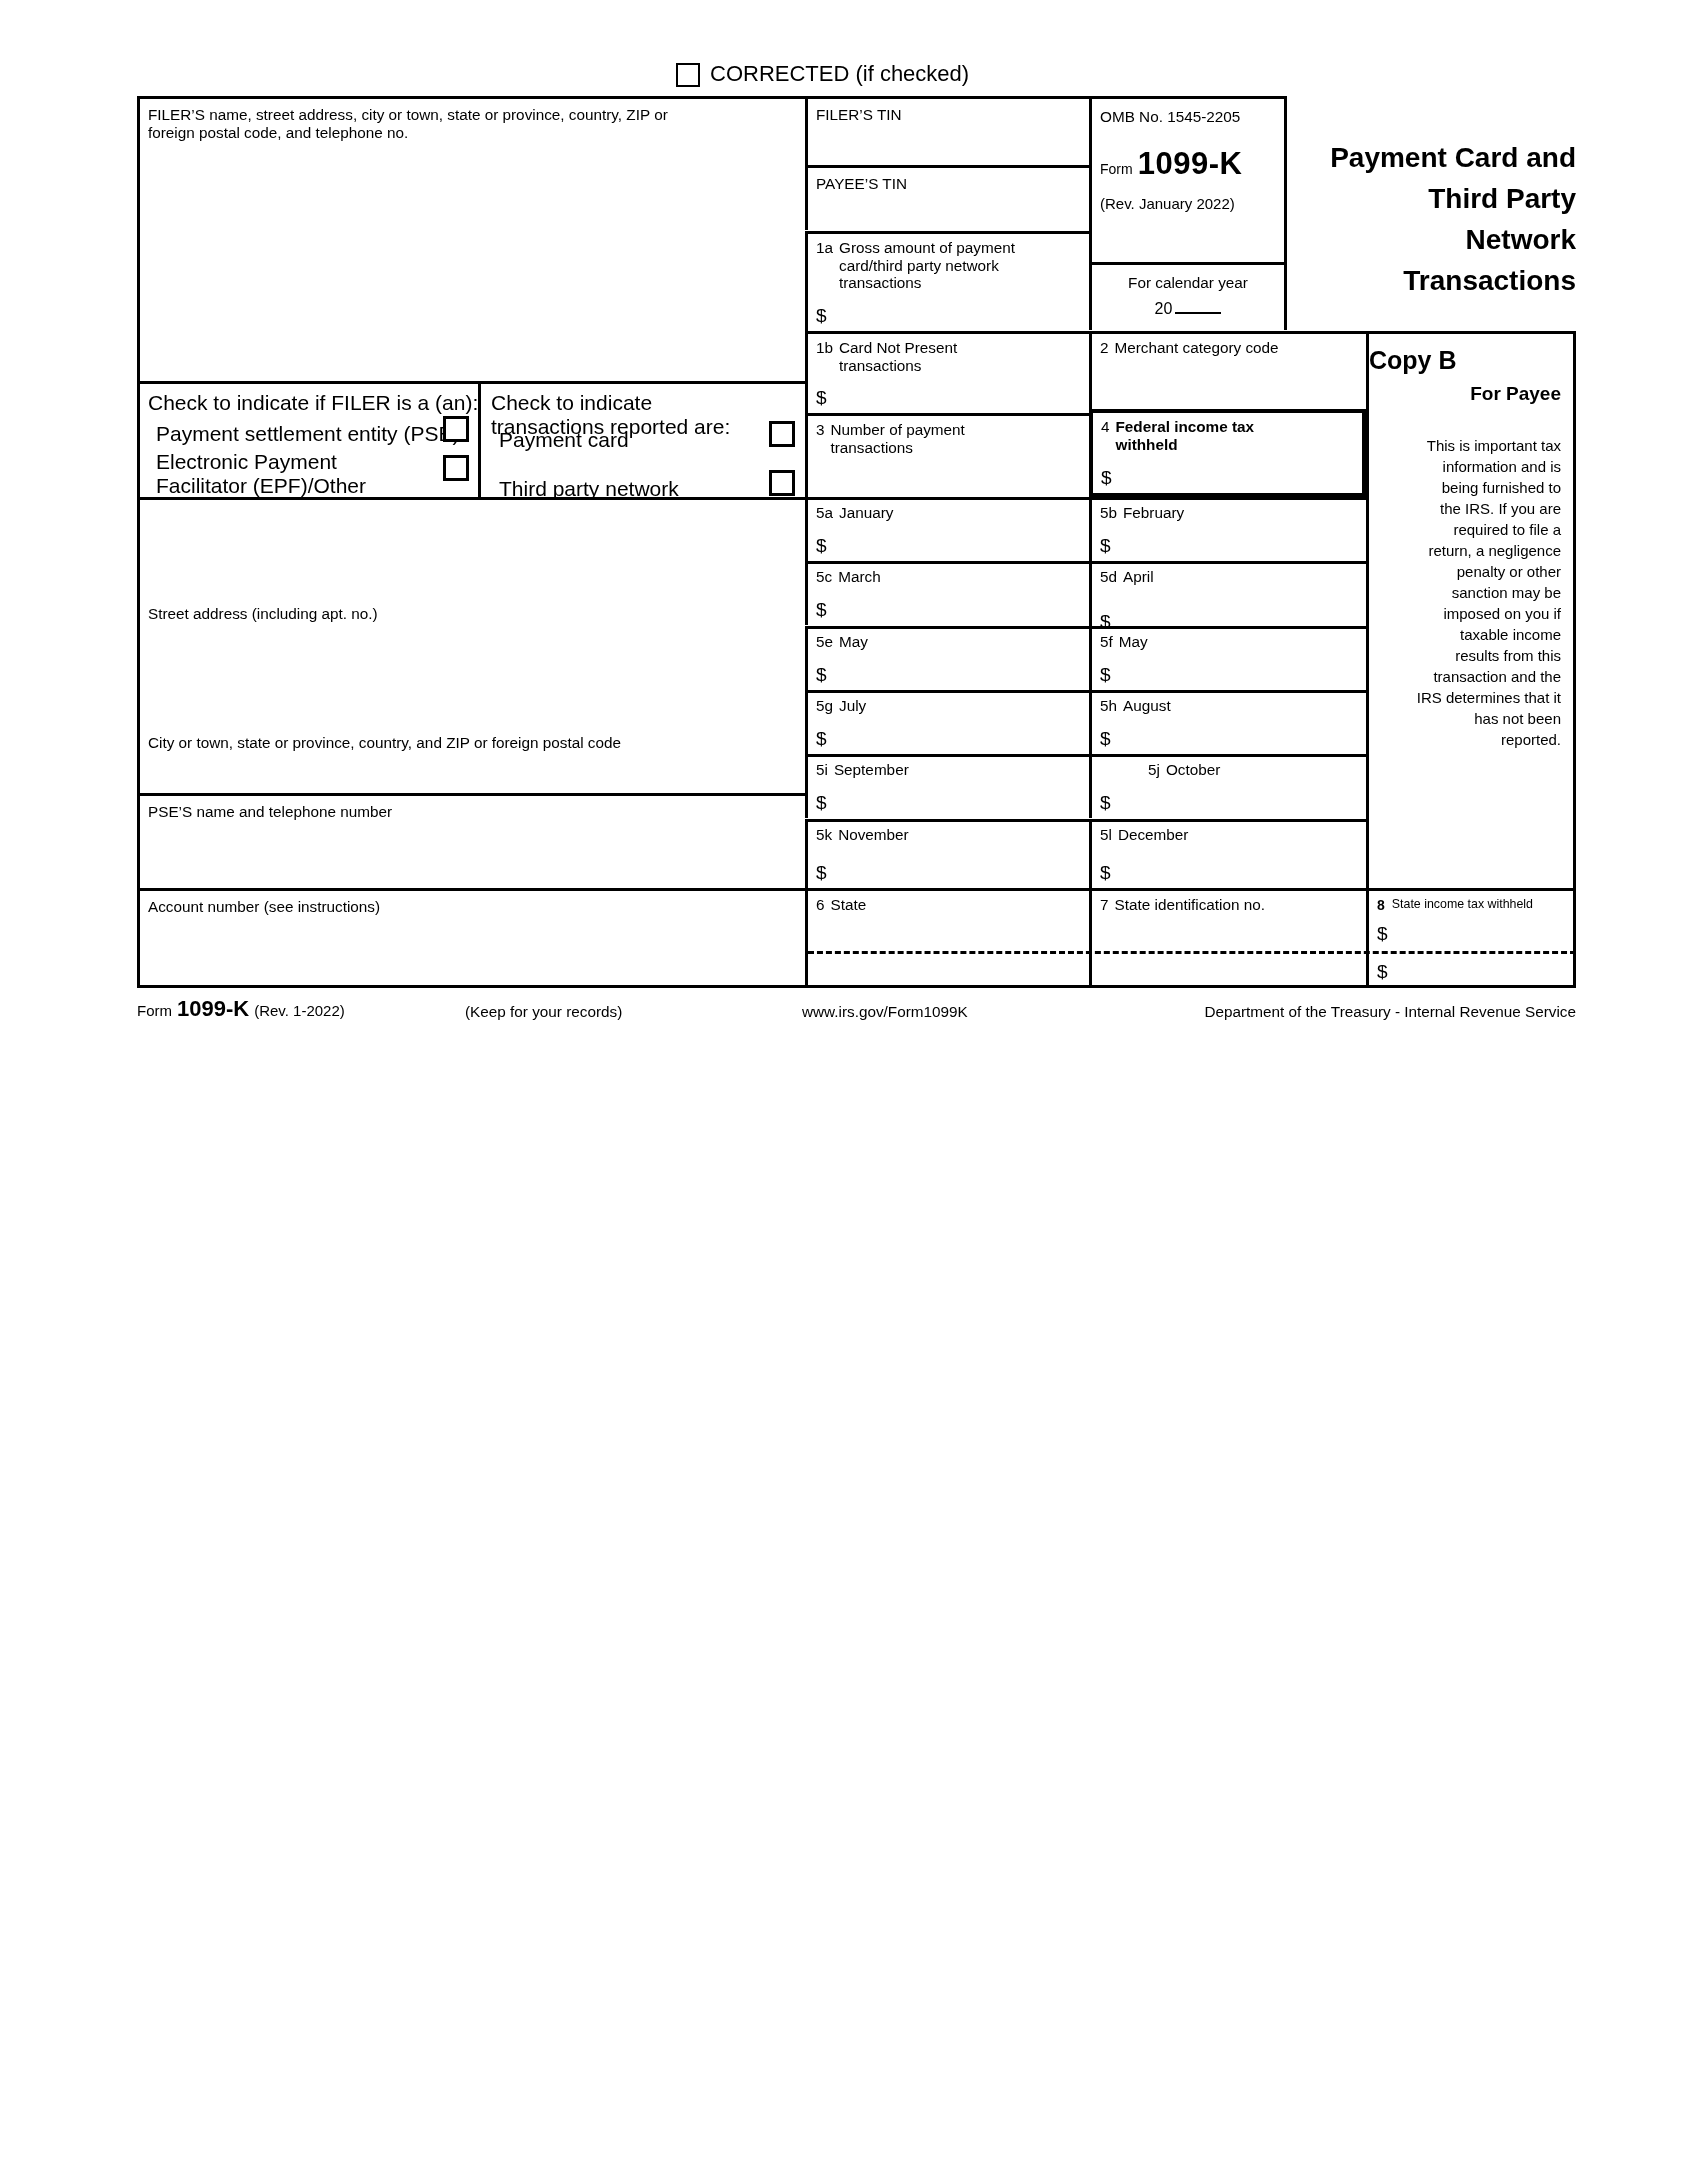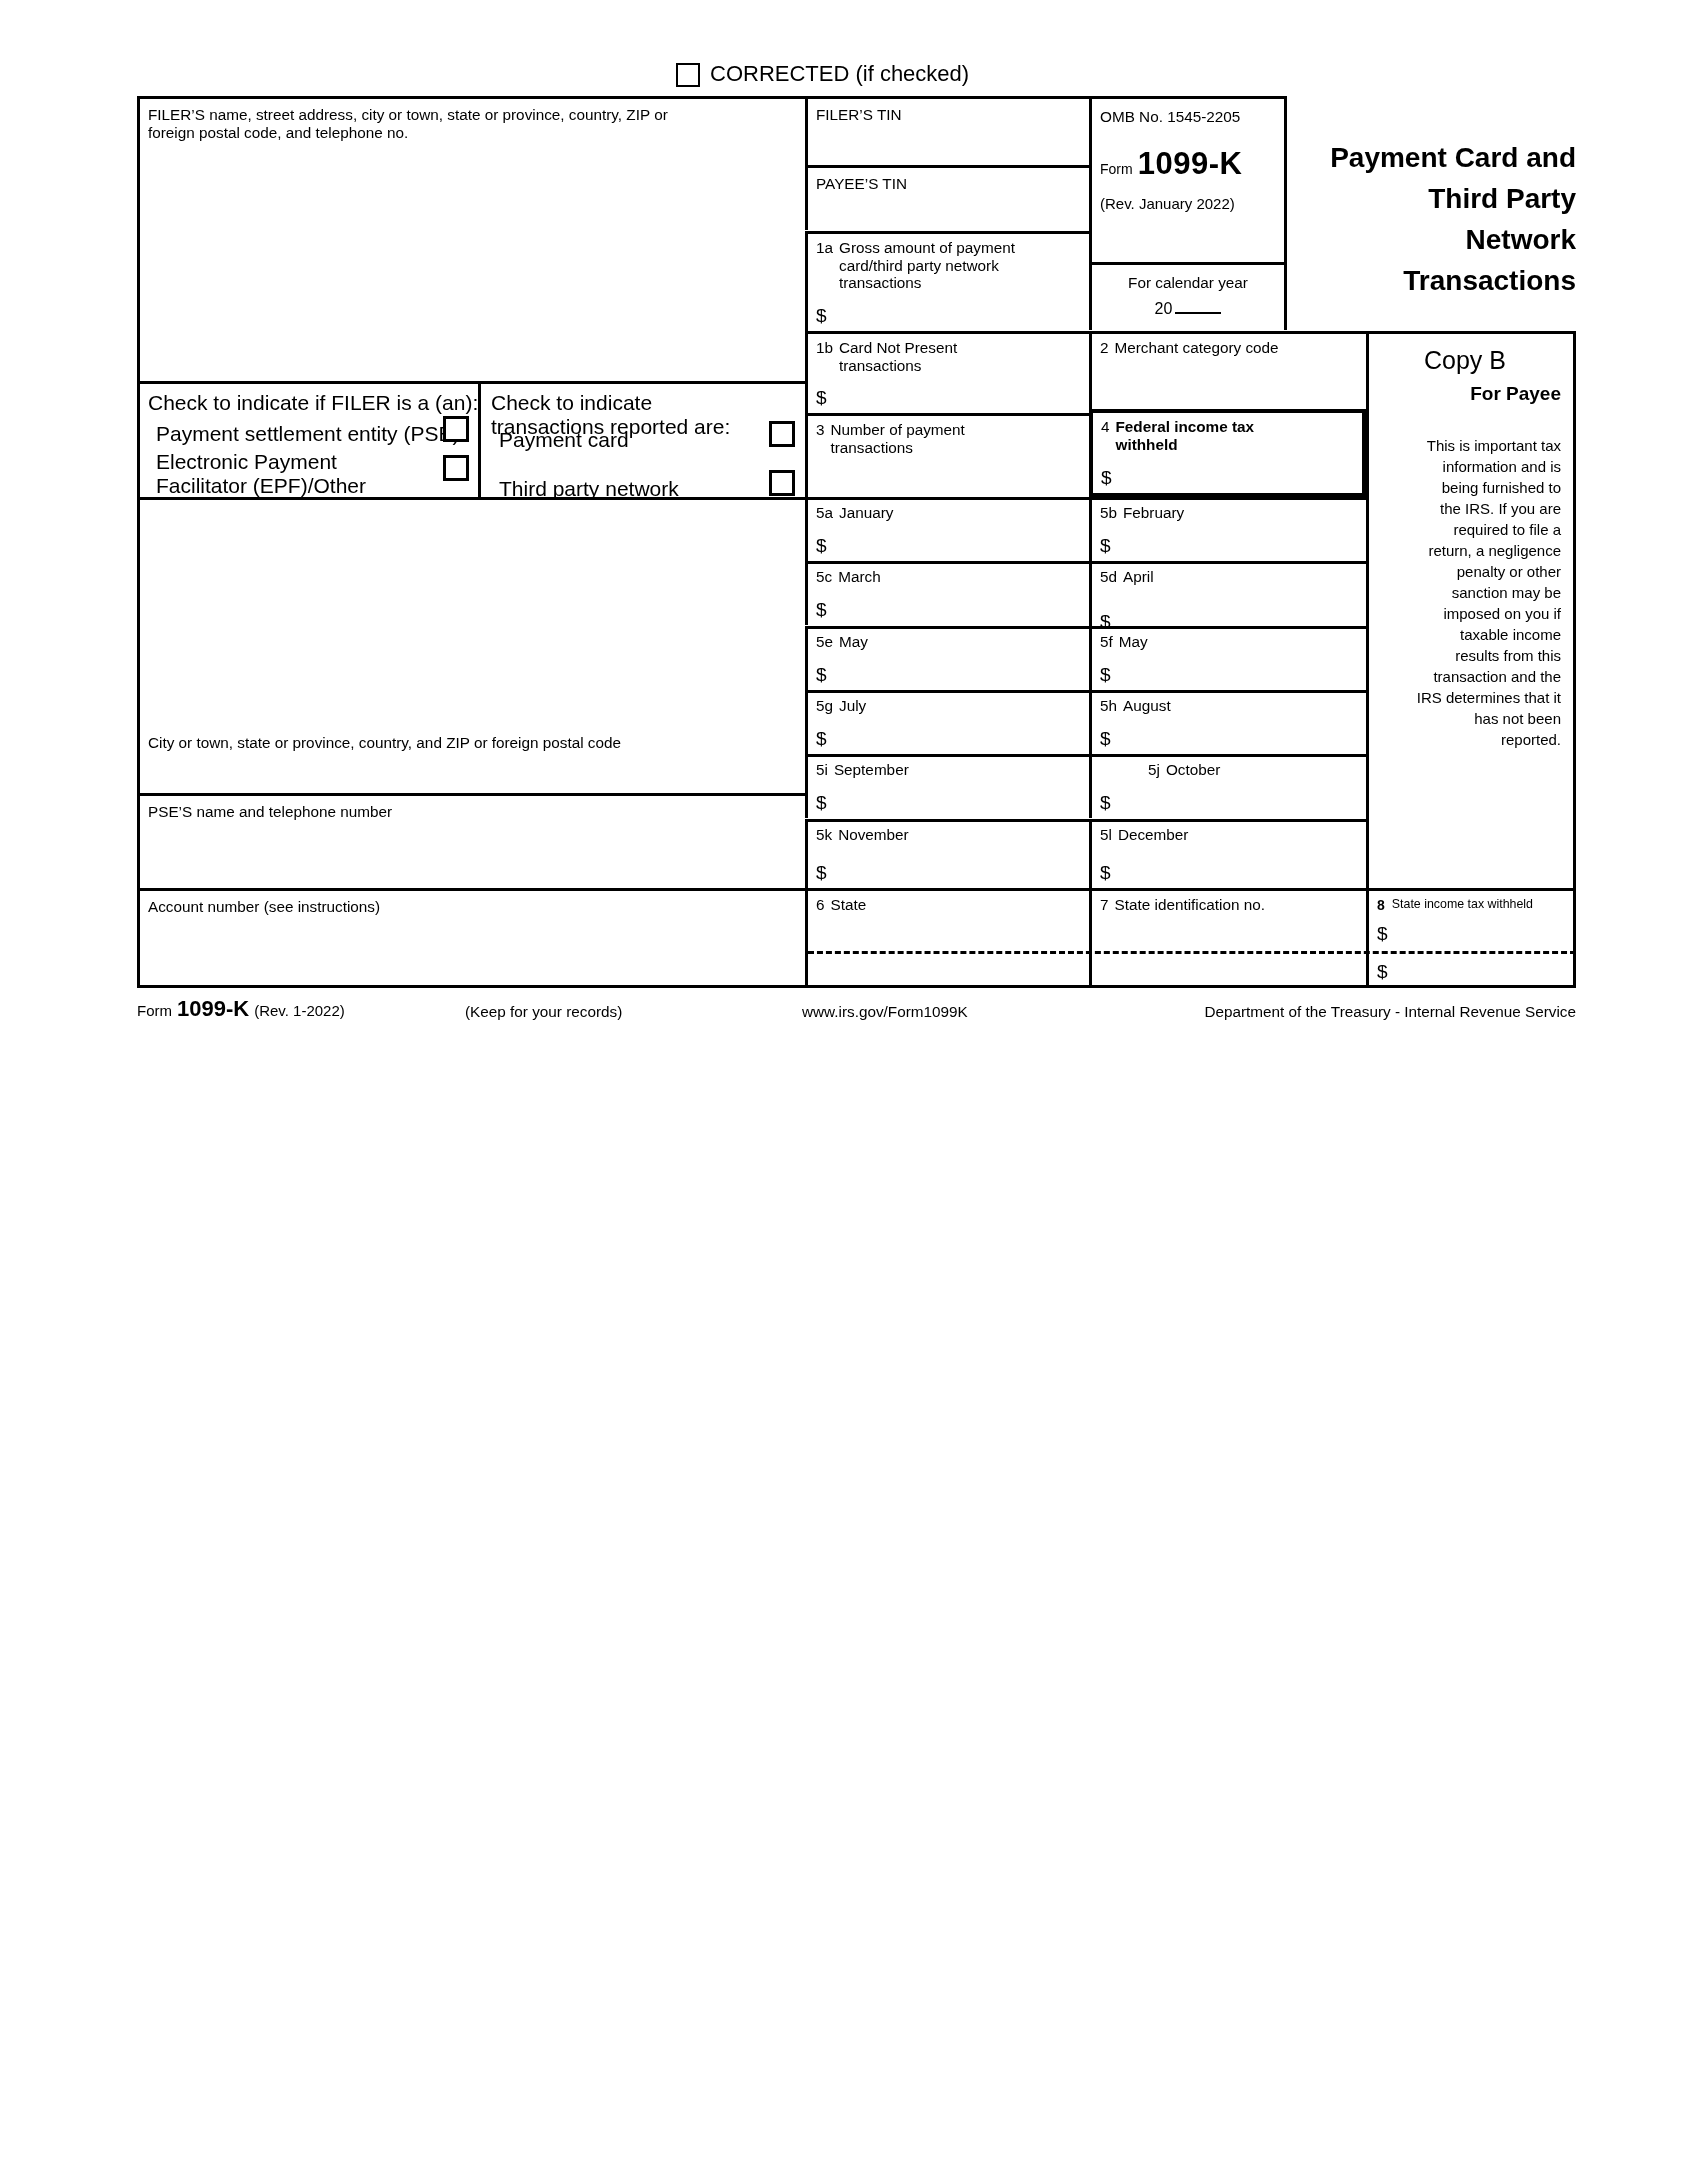--- a/index.html
+++ b/index.html
@@ -20,21 +20,21 @@
   .corr-box{position:absolute;left:676px;top:63px;width:24px;height:24px;border:2px solid #000;box-sizing:border-box;}
   .corr-lbl{position:absolute;left:710px;top:61px;font-size:22px;}
   .omb-lbl{padding:9px 4px 0 8px;font-size:15.3px;}
   .form-line{display:flex;align-items:baseline;gap:5px;padding-left:8px;margin-top:20px;}
   .form-word{font-size:14px;}
   .form-big{font-size:31px;font-weight:bold;letter-spacing:0.5px;}
   .rev{padding-left:8px;margin-top:13px;font-size:15px;}
   .cal-lbl{margin-top:9px;text-align:center;font-size:15.3px;}
   .cal-yr{margin-top:8px;text-align:center;font-size:16px;}
   .yr-blank{display:inline-block;width:46px;border-bottom:2px solid #000;margin-left:3px;}
-  .copyb-head{font-size:25px;font-weight:normal;text-align:center;padding:12px 12px 0 0;}
+  .copyb-head{font-size:25px;font-weight:bold;text-align:left;padding:12px 12px 0 0;}
   .copyb-sub{font-size:19px;font-weight:bold;text-align:right;padding:8px 12px 0 0;}
   .notice{margin-top:30px;padding-right:12px;text-align:right;font-size:15px;line-height:21px;}
   .prow{position:absolute;left:0;width:100%;}
   .dashes{position:absolute;left:808px;top:951px;width:768px;border-top:3px dashed #000;}
   .lbl8row{display:flex;gap:7px;padding:6px 4px 0 8px;align-items:flex-start;}
   .num8{font-size:14px;font-weight:bold;}
   .lbl8{font-size:12.4px;line-height:1.1;padding-top:1px;}
   .d8a{position:absolute;left:8px;top:32px;font-size:19px;}
   .d8b{position:absolute;left:8px;bottom:2px;font-size:19px;}
   .ft{position:absolute;font-size:15.3px;}
@@ -63,20 +63,23 @@
 
 <div class="cell" style="left:478px;top:381px;width:327px;height:116px;">
   <div class="cbl" style="left:10px;top:7px;width:248px;">Check to indicate transactions reported are:</div>
   <div class="cbl" style="left:18px;top:44px;">Payment card</div>
   <div class="chk" style="right:10px;top:37px;"></div>
   <div class="cbl" style="left:18px;top:93px;">Third party network</div>
   <div class="chk" style="right:10px;top:86px;"></div>
 </div>
 
 <div class="cell" style="left:137px;top:497px;width:668px;height:296px;">
+  <div class="prow" style="top:102px;height:129px;">
+    <div class="flabel" style="top:3px;">Street address (including apt. no.)</div>
+  </div>
   <div class="prow" style="top:231px;height:62px;">
     <div class="flabel" style="top:3px;">City or town, state or province, country, and ZIP or foreign postal code</div>
   </div>
 </div>
 
 <div class="cell" style="left:137px;top:793px;width:668px;height:95px;">
   <div class="flabel">PSE’S name and telephone number</div>
 </div>
 
 <div class="cell bb" style="left:137px;top:888px;width:668px;height:100px;">

